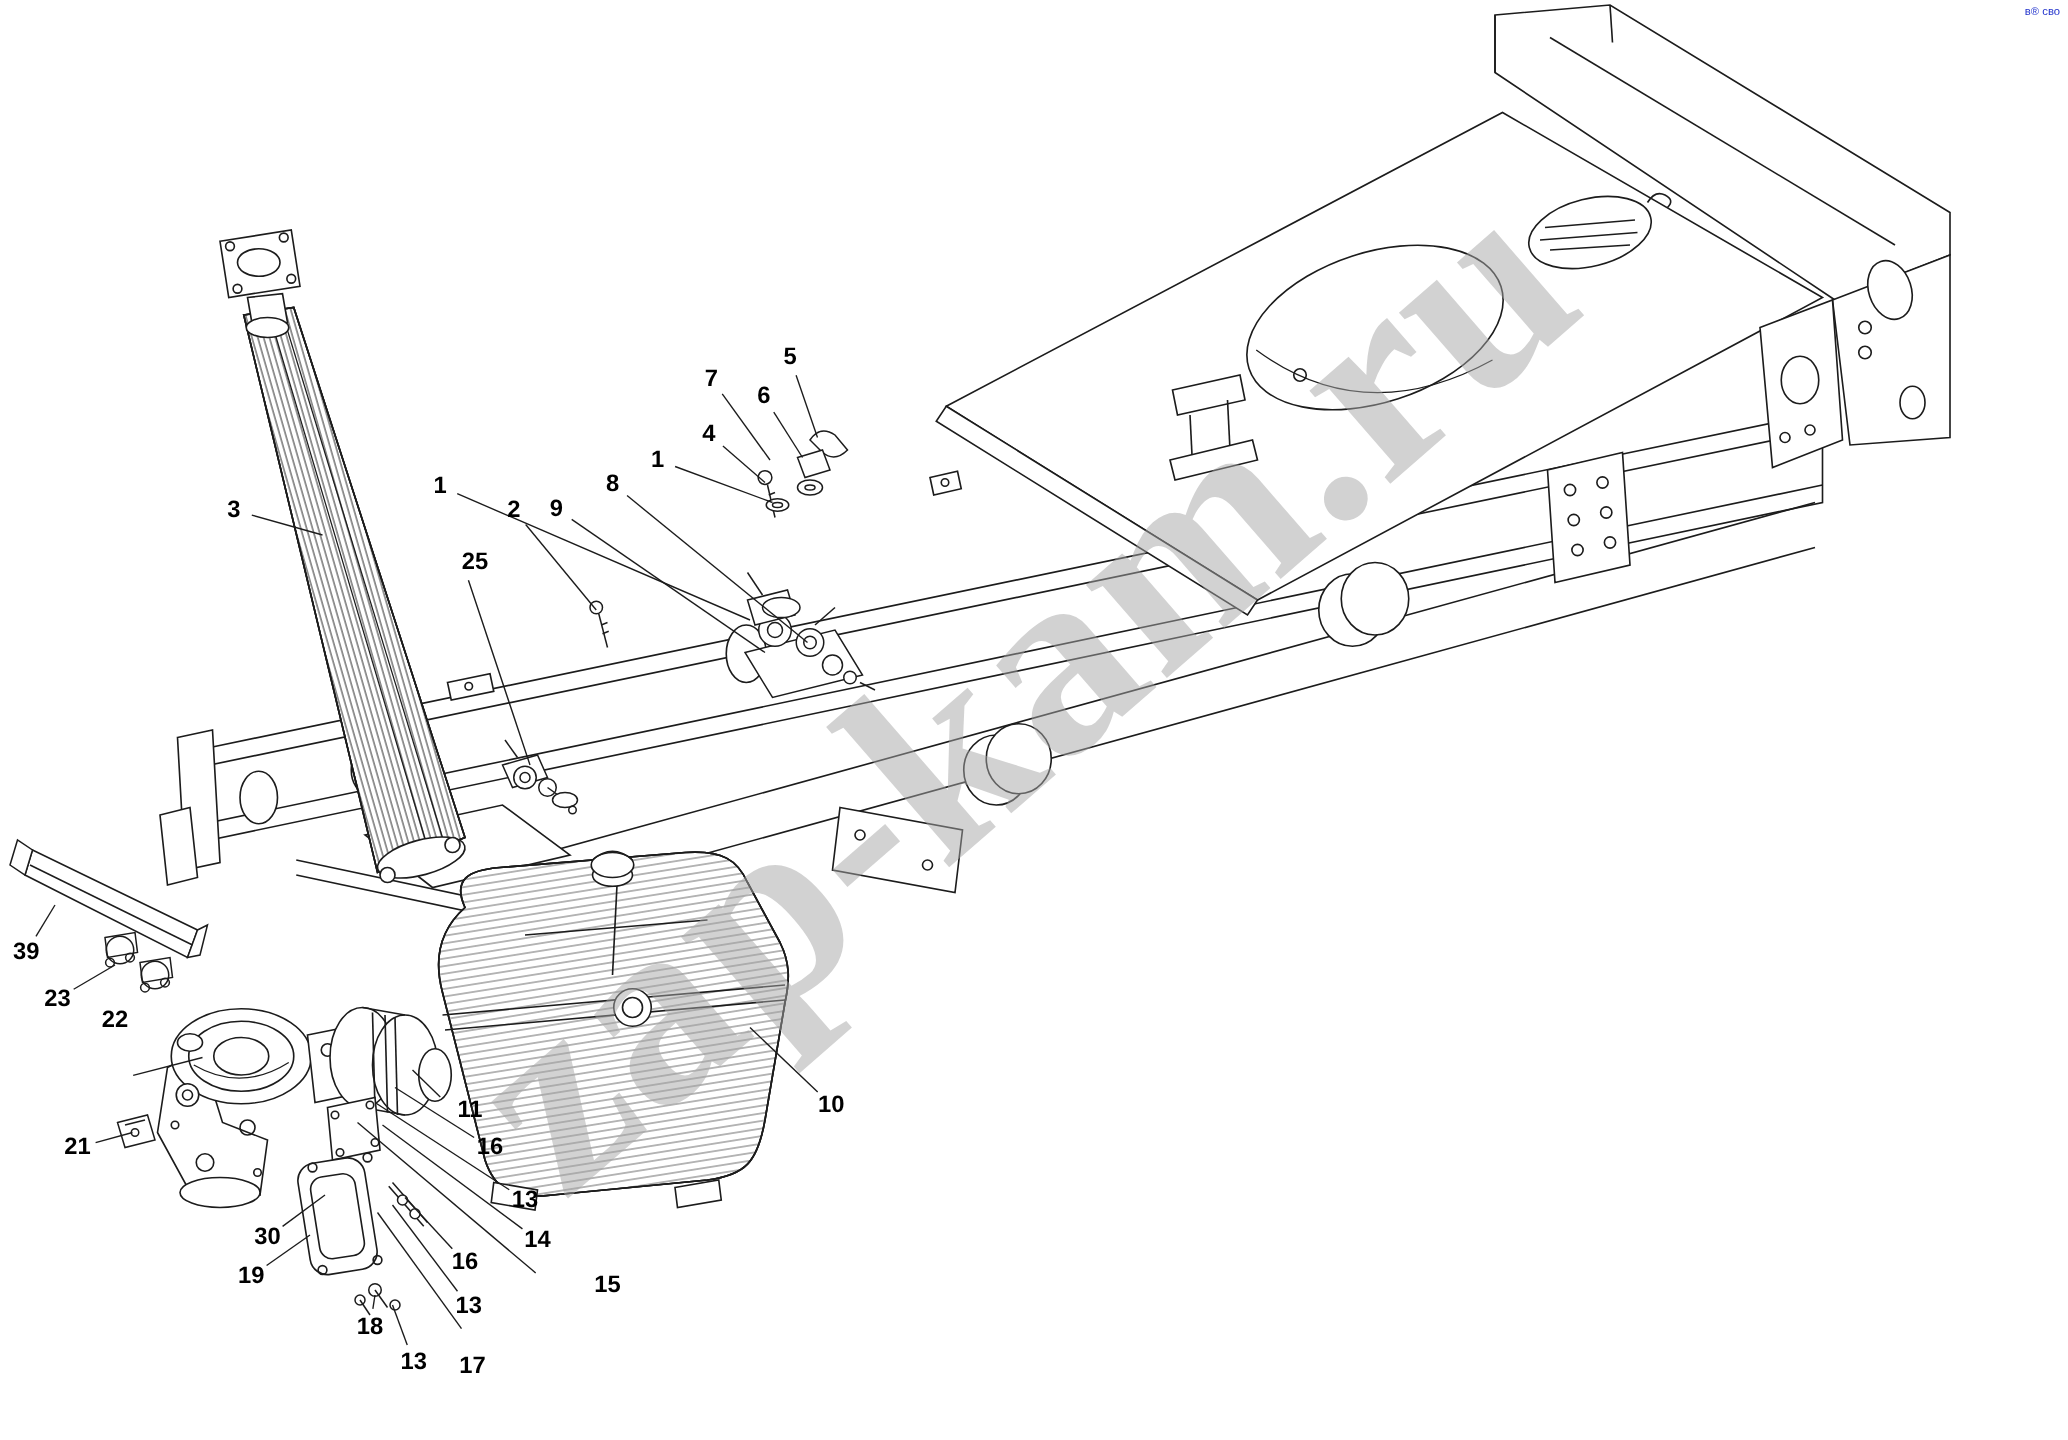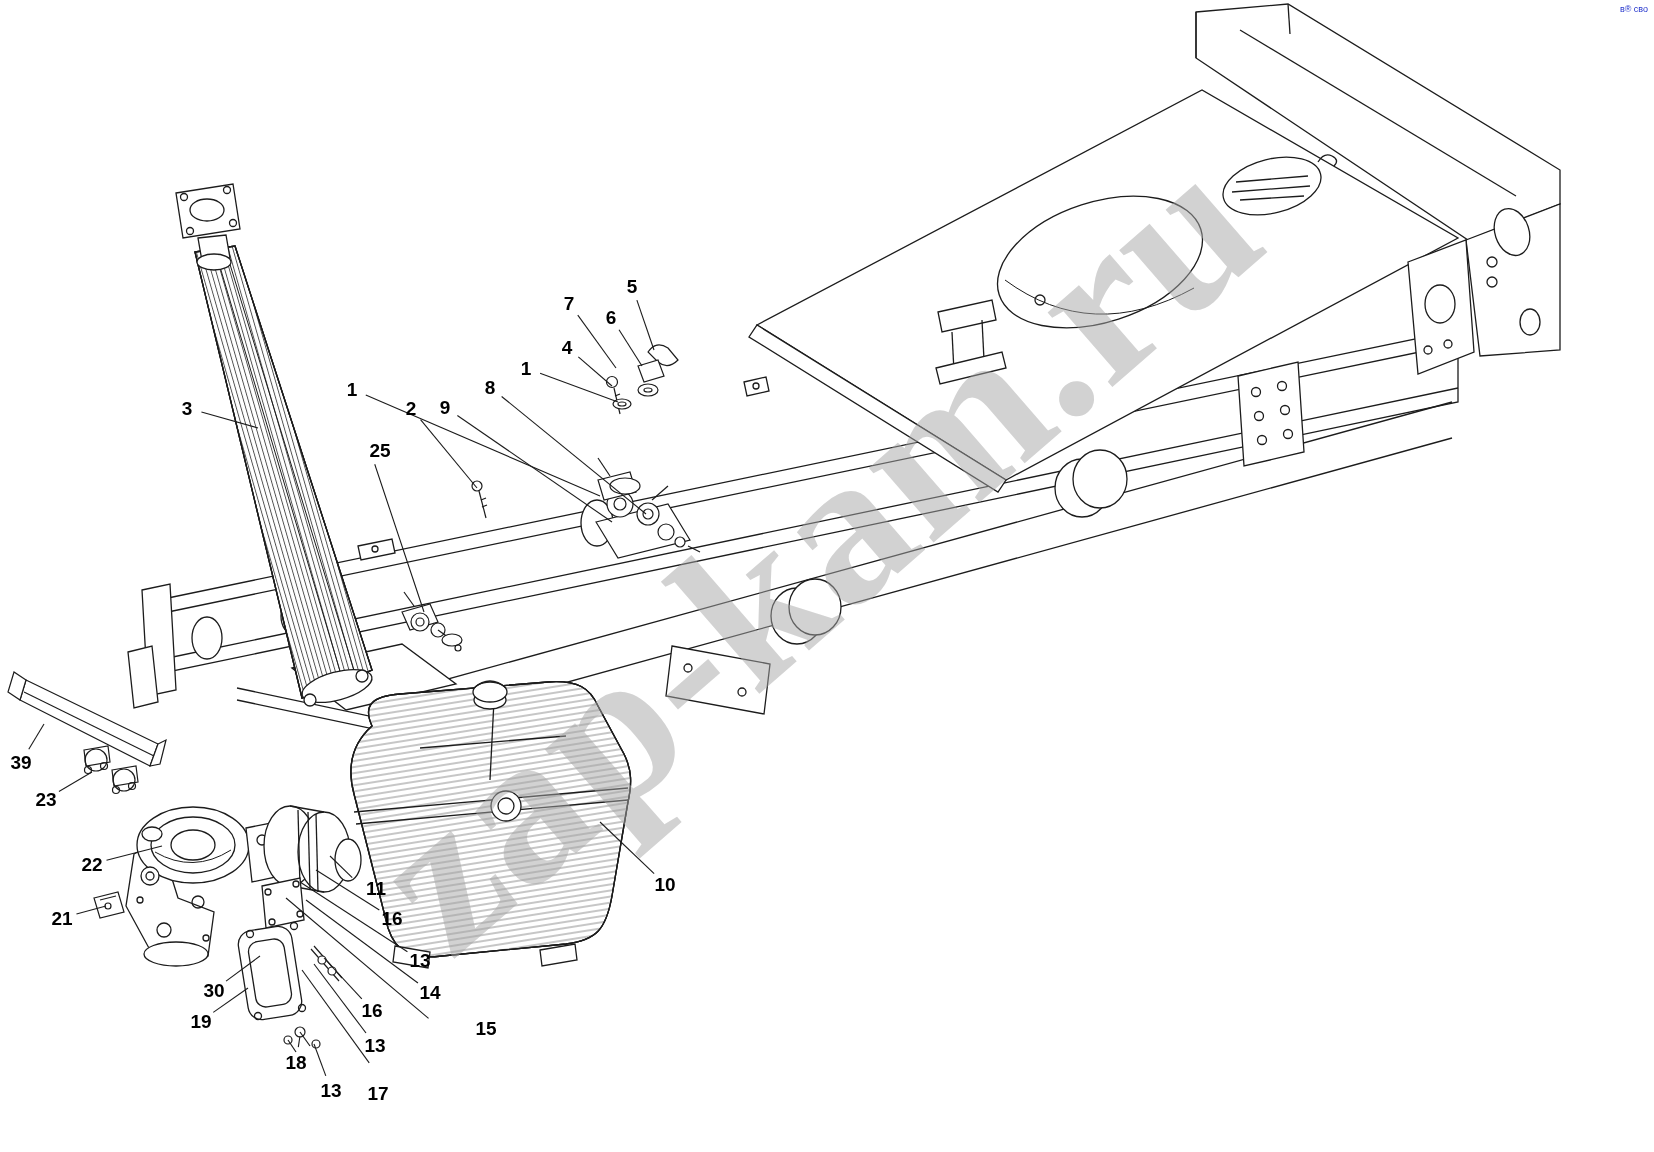--- a/index.html
+++ b/index.html
@@ -321,18 +321,18 @@
       <div class="callout" style="left: 430px; top: 992px;">14</div>
       <div class="callout" style="left: 440px; top: 1028px; margin-left: 46px;">15</div>
       <div class="callout" style="left: 372px; top: 1010px;">16</div>
       <div class="callout" style="left: 375px; top: 1045px;">13</div>
       <div class="callout" style="left: 378px; top: 1075px; margin-top: 18px;">17</div>
       <div class="callout" style="left: 296px; top: 1062px;">18</div>
       <div class="callout" style="left: 331px; top: 1090px;">13</div>
       <div class="callout" style="left: 201px; top: 1021px;">19</div>
       <div class="callout" style="left: 214px; top: 990px;">30</div>
       <div class="callout" style="left: 62px; top: 918px;">21</div>
-      <div class="callout" style="left: 92px; top: 864px;">22</div>
+      <div class="callout" style="left: 92px; top: 816px;">22</div>
       <div class="callout" style="left: 46px; top: 799px;">23</div>
       <div class="callout" style="left: 21px; top: 762px;">39</div>
     </div>
 
 </div>
 
 </body></html>

